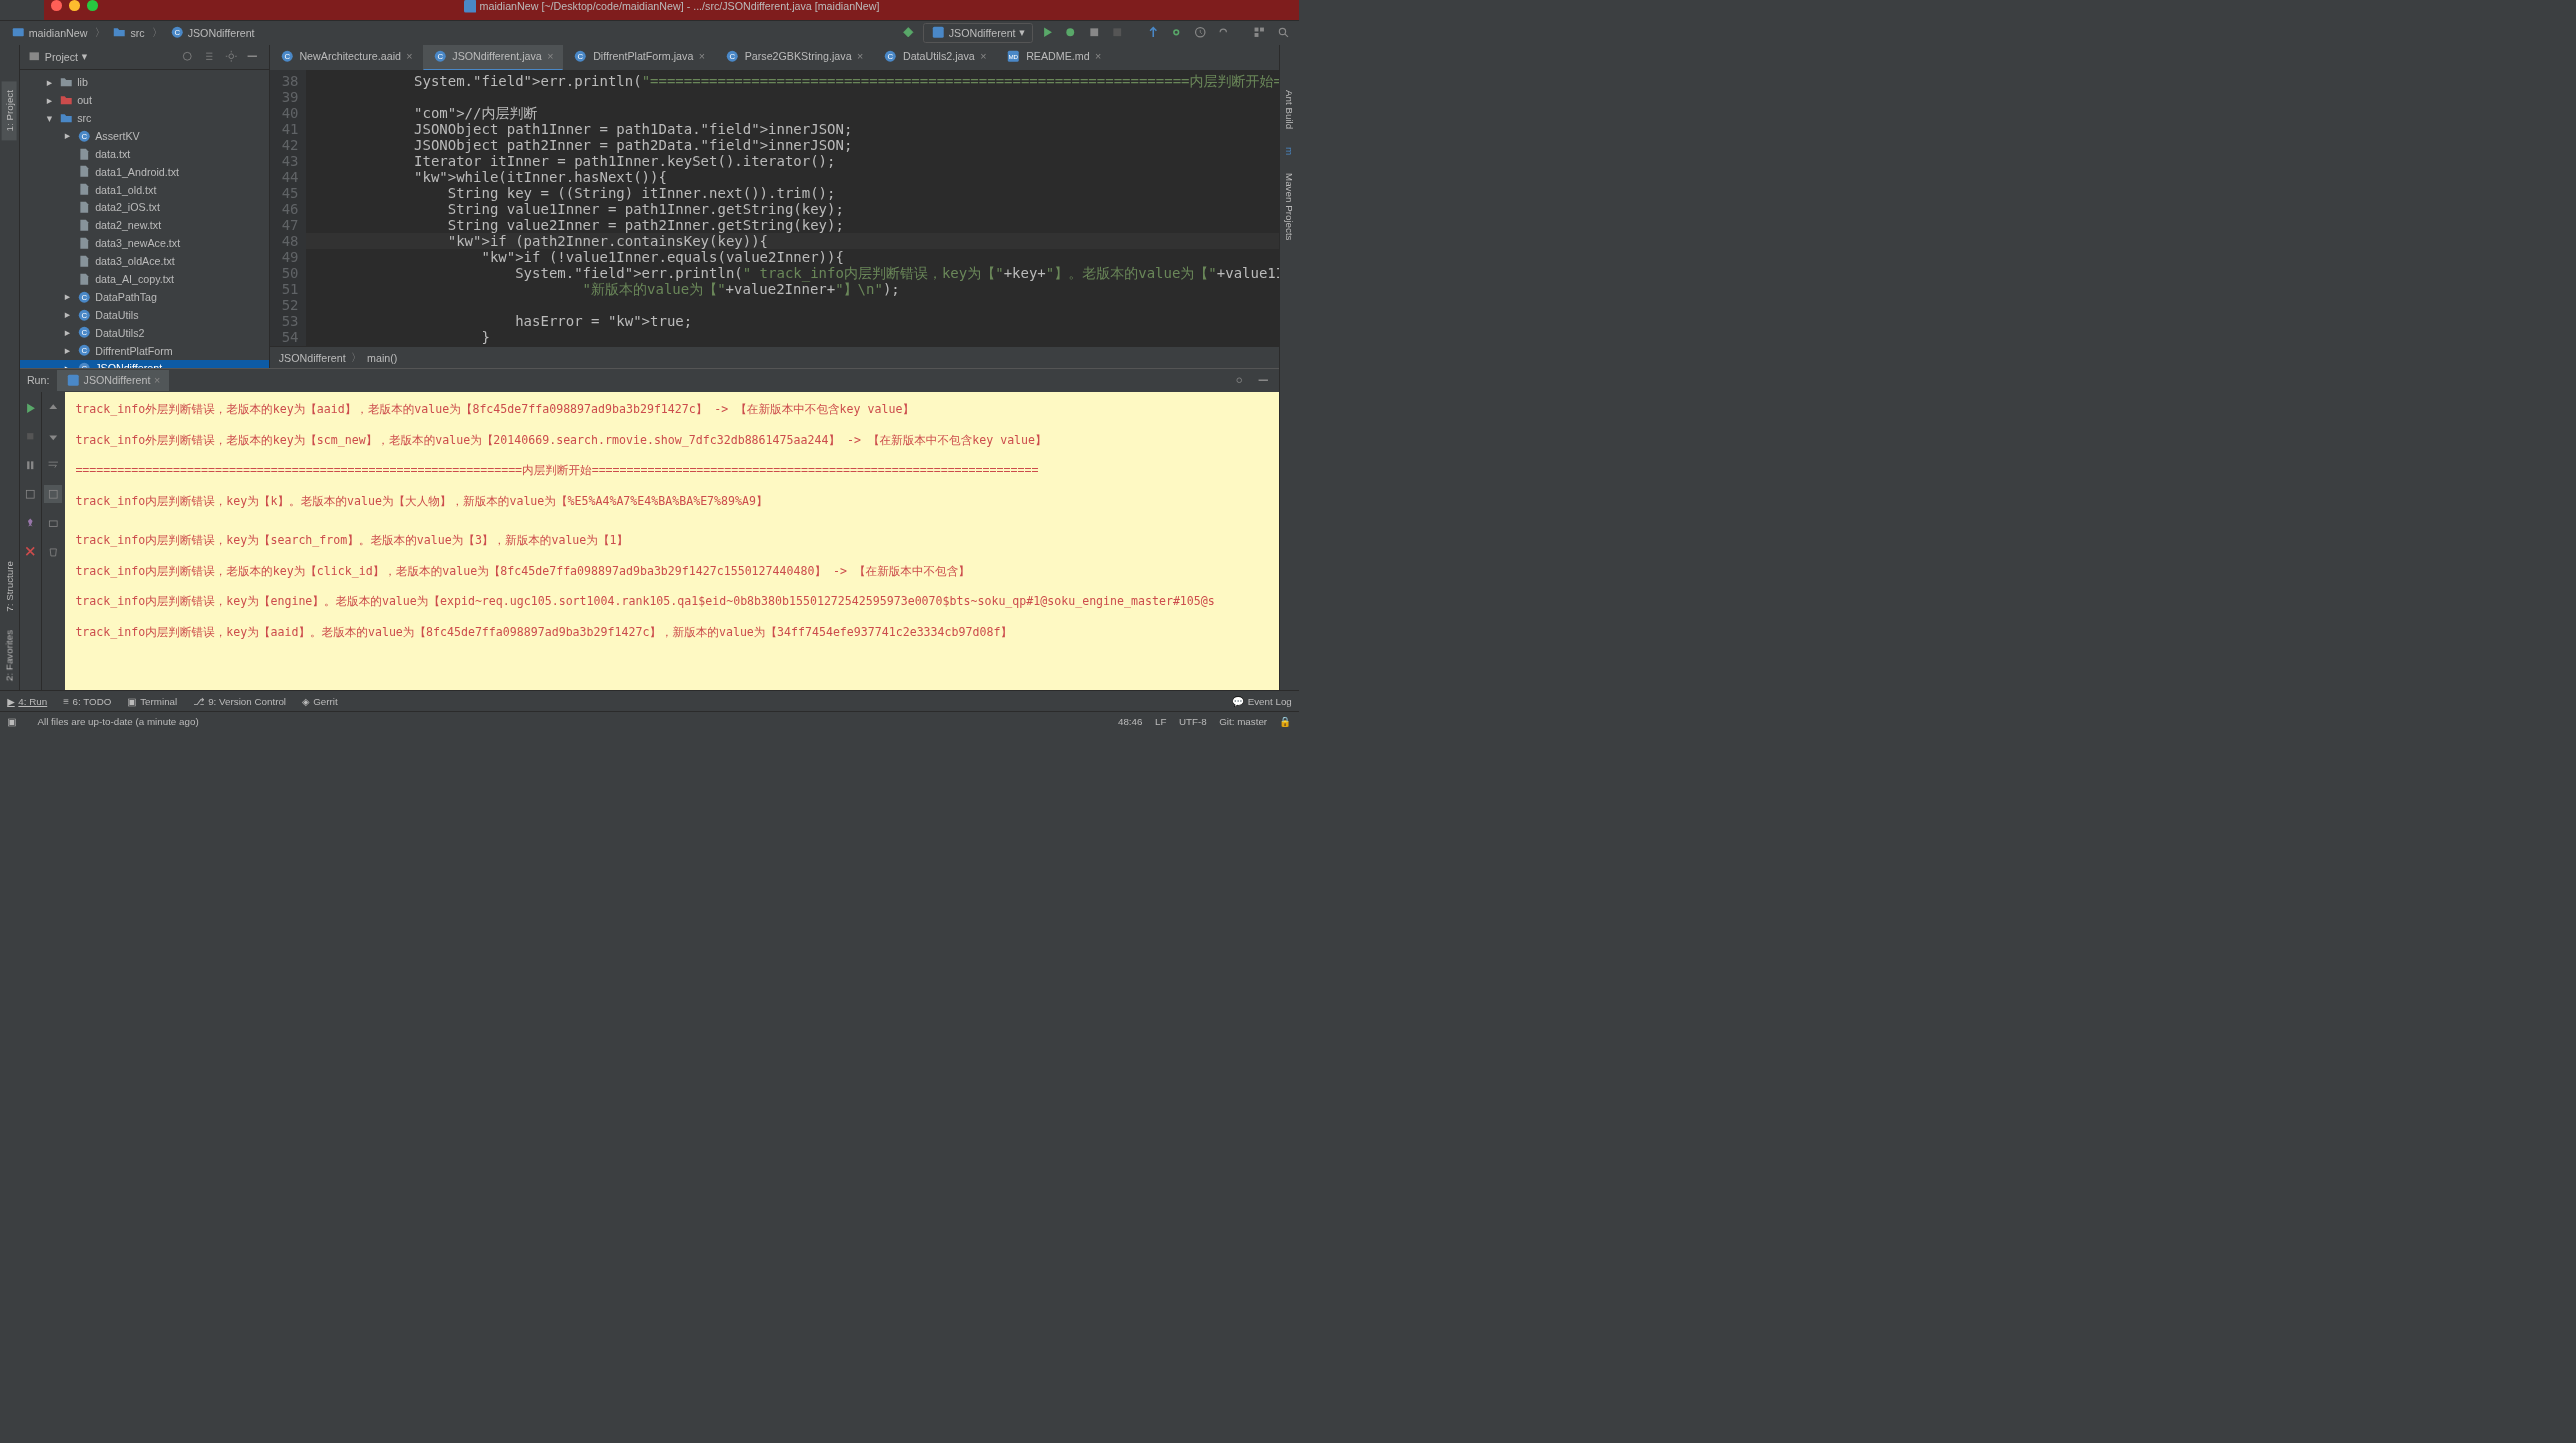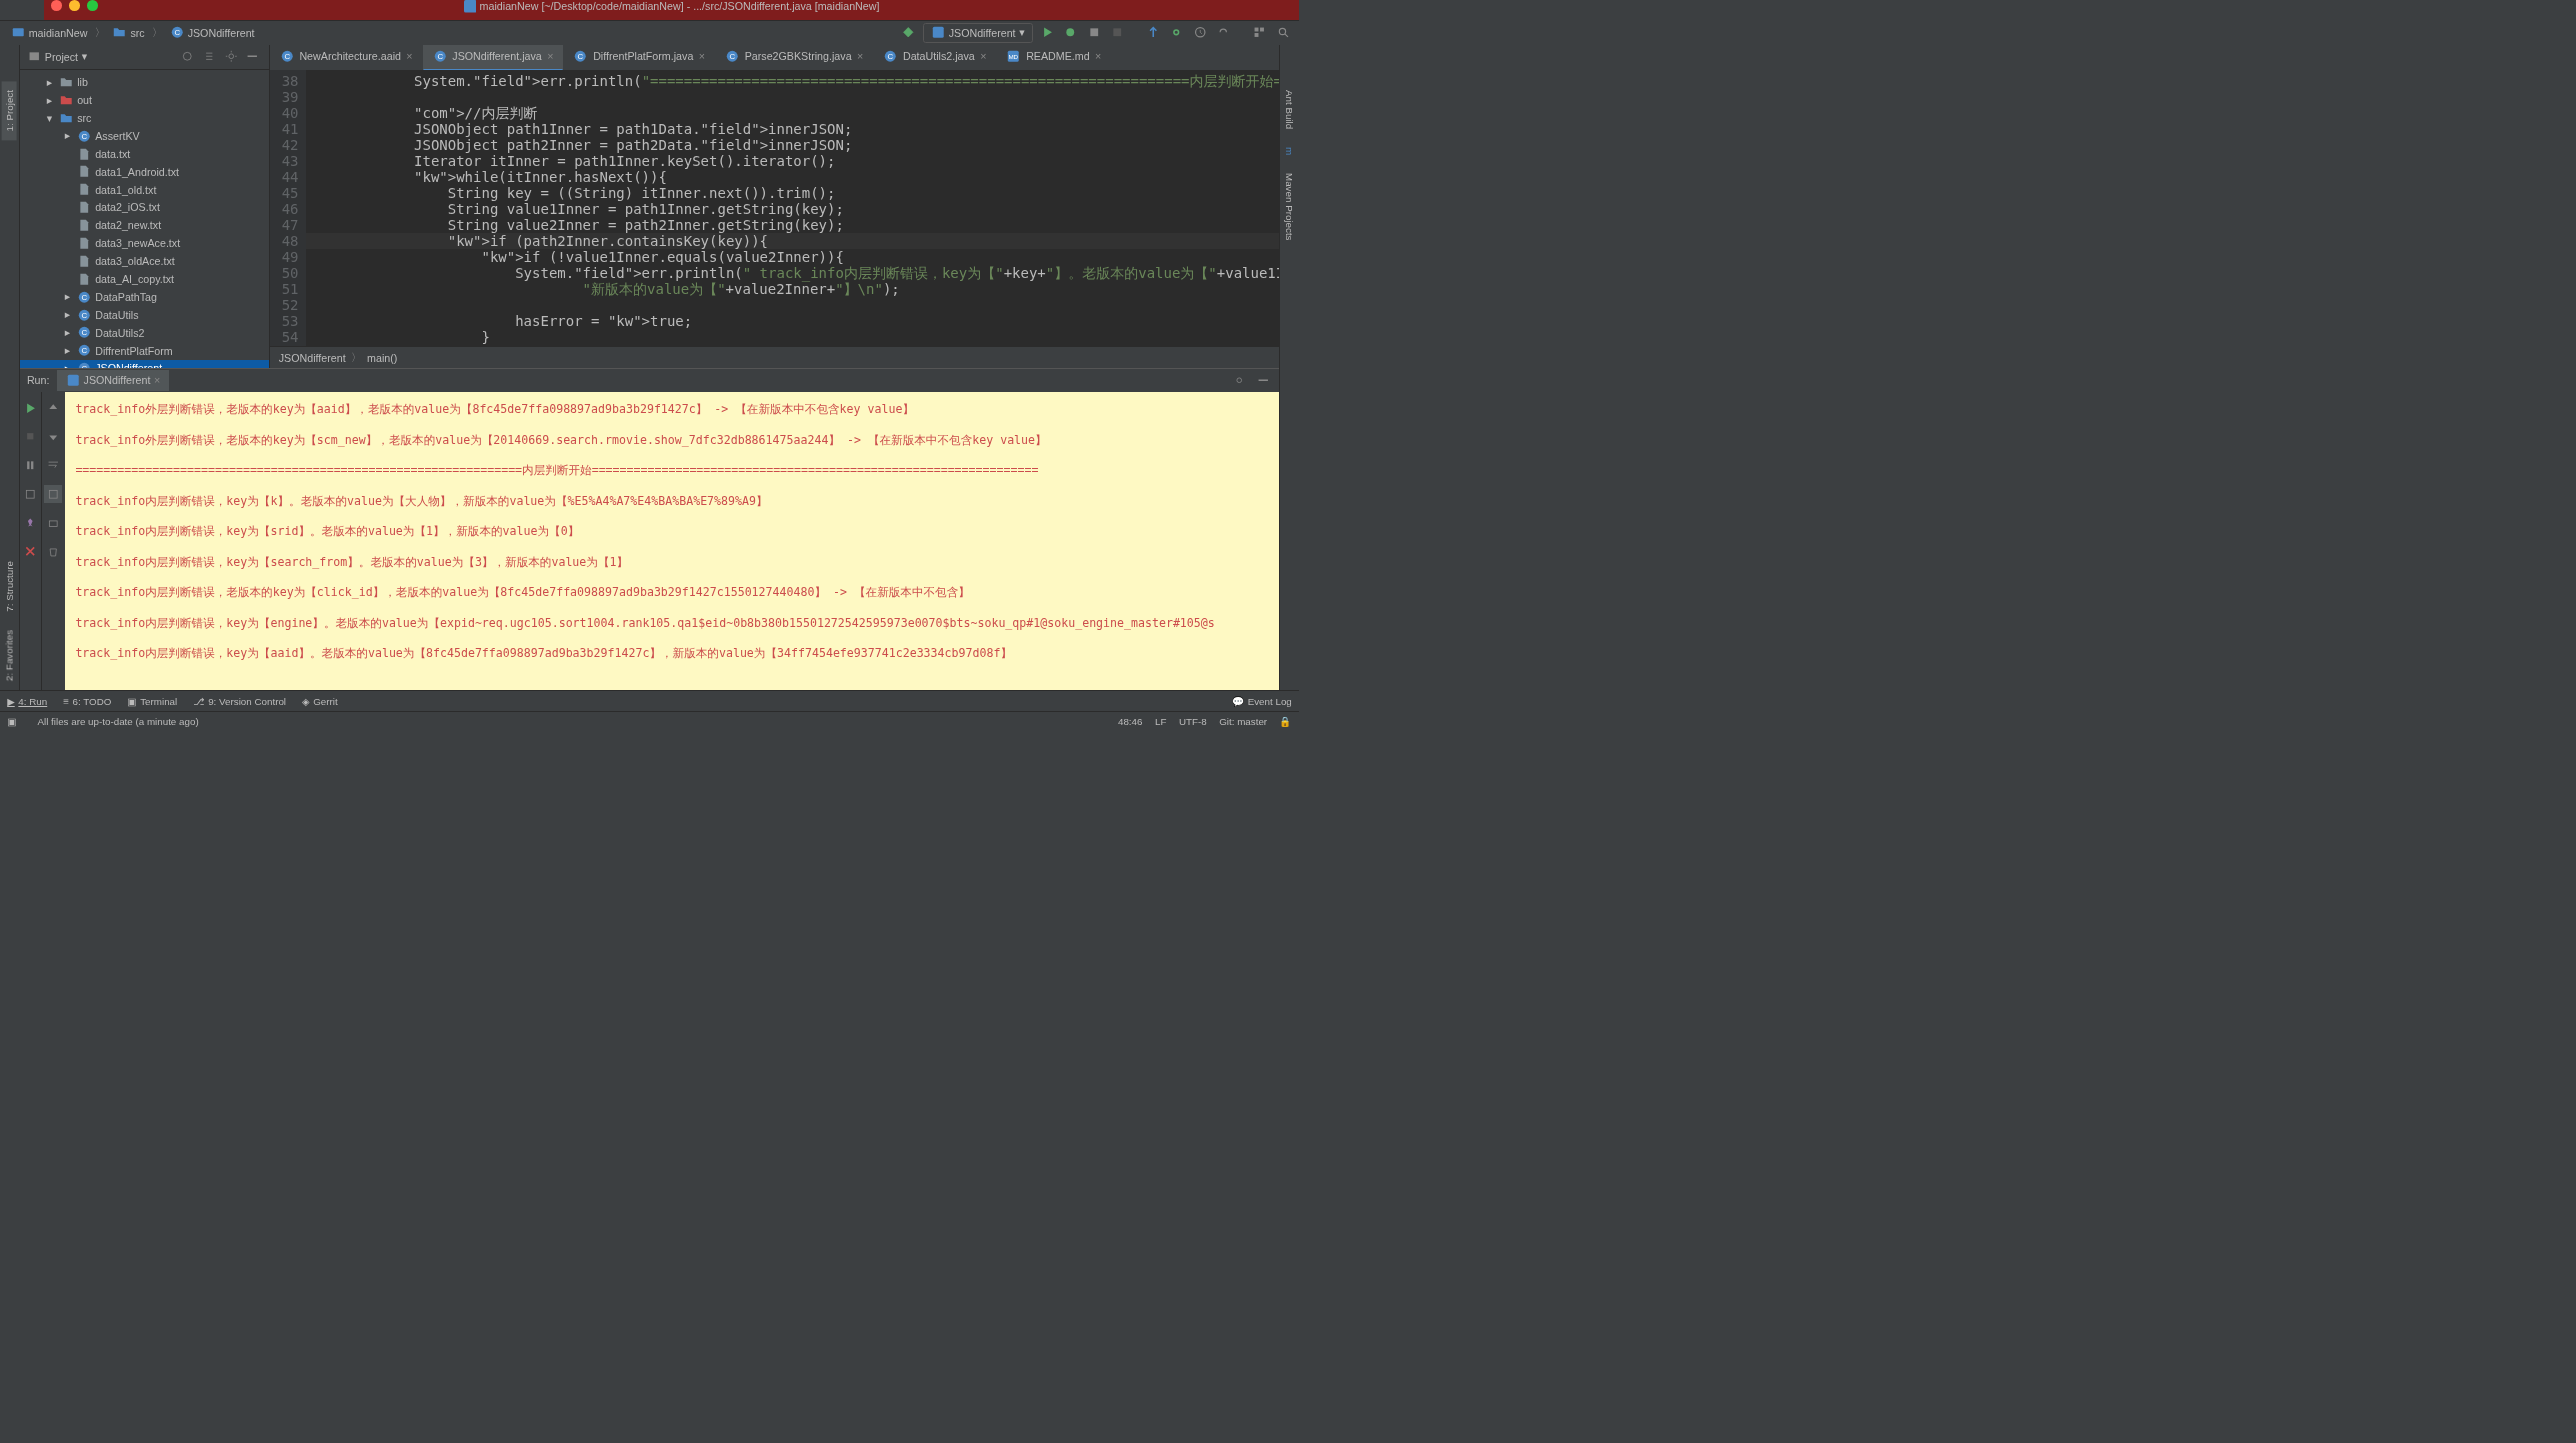--- a/index.html
+++ b/index.html
@@ -592,21 +592,20 @@
           </div>
           <div class="console" id="console">
               <div class="console-line">track_info外层判断错误，老版本的key为【aaid】，老版本的value为【8fc45de7ffa098897ad9ba3b29f1427c】  -&gt;  【在新版本中不包含key value】</div>
               <div style="height: 9px;"></div>
               <div class="console-line">track_info外层判断错误，老版本的key为【scm_new】，老版本的value为【20140669.search.rmovie.show_7dfc32db8861475aa244】  -&gt;  【在新版本中不包含key value】</div>
               <div style="height: 9px;"></div>
               <div class="console-line">================================================================内层判断开始================================================================</div>
               <div style="height: 9px;"></div>
               <div class="console-line">track_info内层判断错误，key为【k】。老版本的value为【大人物】，新版本的value为【%E5%A4%A7%E4%BA%BA%E7%89%A9】</div>
               <div style="height: 9px;"></div>
-              <div class="console-line">track_info内层判断错误，key为【srid】。老版本的value为【1】，新版本的value为【0】</div>
               <div style="height: 9px;"></div>
               <div class="console-line">track_info内层判断错误，key为【search_from】。老版本的value为【3】，新版本的value为【1】</div>
               <div style="height: 9px;"></div>
               <div class="console-line">track_info内层判断错误，老版本的key为【click_id】，老版本的value为【8fc45de7ffa098897ad9ba3b29f1427c1550127440480】  -&gt;  【在新版本中不包含】</div>
               <div style="height: 9px;"></div>
               <div class="console-line">track_info内层判断错误，key为【engine】。老版本的value为【expid~req.ugc105.sort1004.rank105.qa1$eid~0b8b380b15501272542595973e0070$bts~soku_qp#1@soku_engine_master#105@s</div>
               <div style="height: 9px;"></div>
               <div class="console-line">track_info内层判断错误，key为【aaid】。老版本的value为【8fc45de7ffa098897ad9ba3b29f1427c】，新版本的value为【34ff7454efe937741c2e3334cb97d08f】</div>
               <div style="height: 9px;"></div>
             </div>

